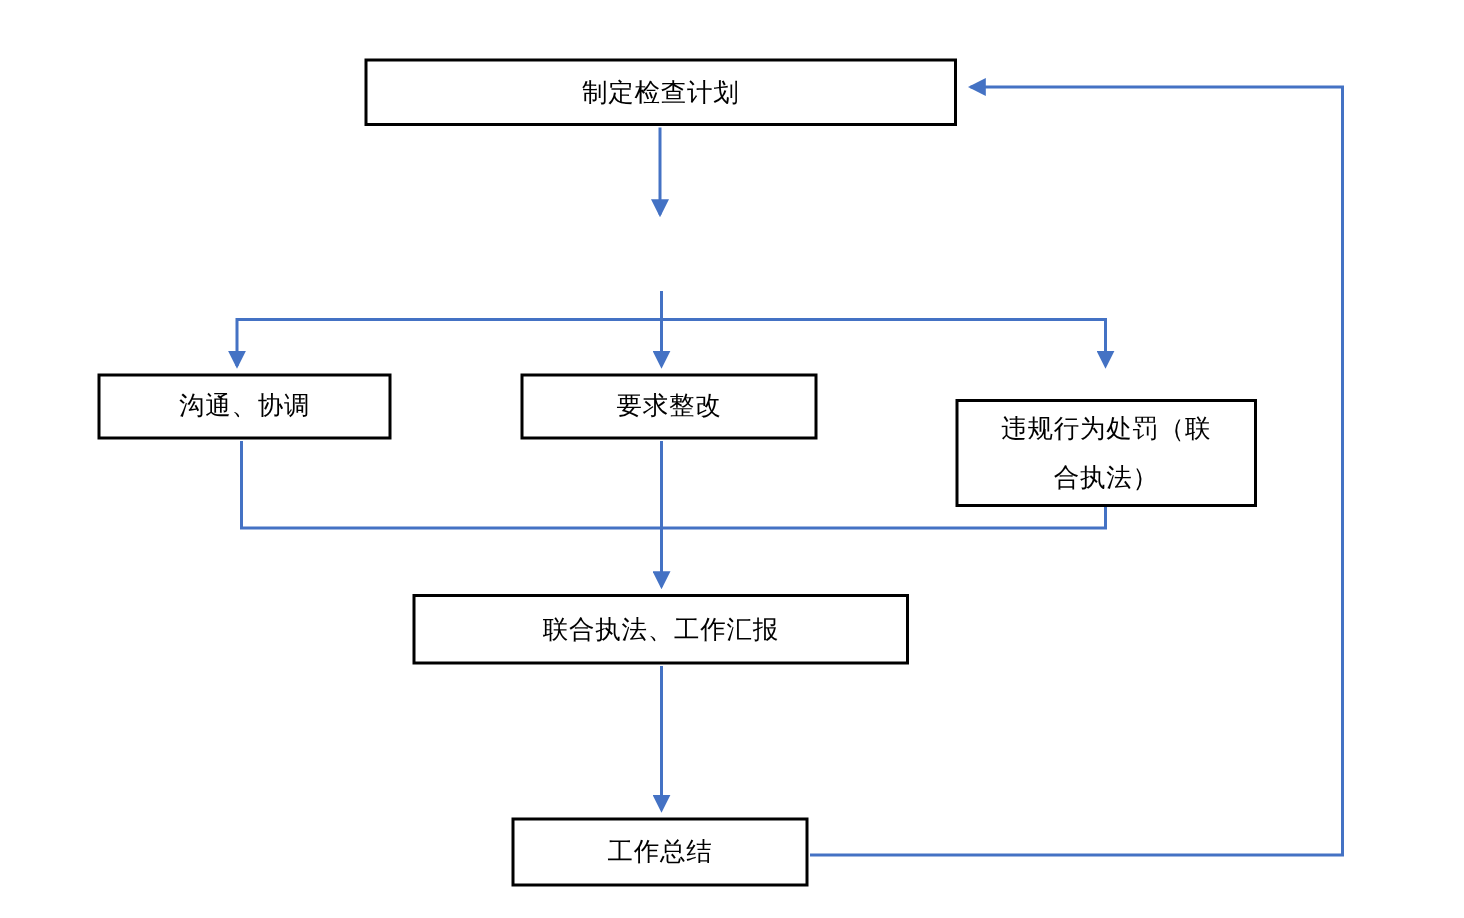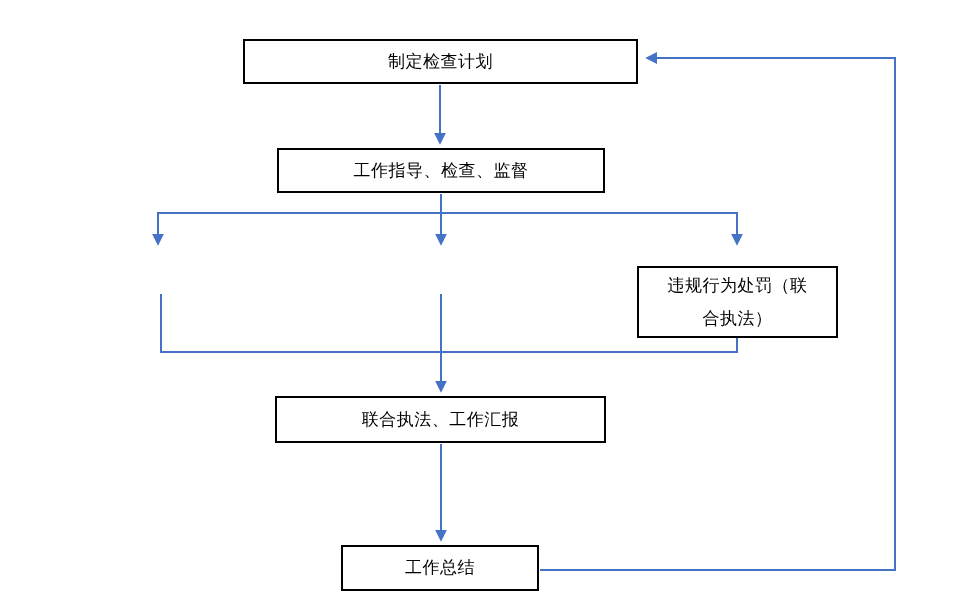--- a/index.html
+++ b/index.html
@@ -76,25 +76,28 @@
 
     <path class="edge" d="M441,444 L441,540" marker-end="url(#arrowhead)"></path>
 
     <path class="edge" d="M540,570 L895,570 L895,58 L647,58" marker-end="url(#arrowhead)"></path>
   </svg>
 
   <div class="node" id="node-plan">
     <span class="label">制定检查计划</span>
   </div>
 
-  <div class="node" id="node-guide">
-    <span class="label">工作指导、检查、监督</span>
+
+  <div class="node" id="node-communicate">
+    <span class="label">沟通、协调</span>
   </div>
 
-
+  <div class="node" id="node-rectify">
+    <span class="label">要求整改</span>
+  </div>
 
   <div class="node" id="node-punish">
     <span class="label">违规行为处罚（联合执法）</span>
   </div>
 
   <div class="node" id="node-feedback">
     <span class="label">联合执法、工作汇报</span>
   </div>
 
   <div class="node" id="node-summary">

